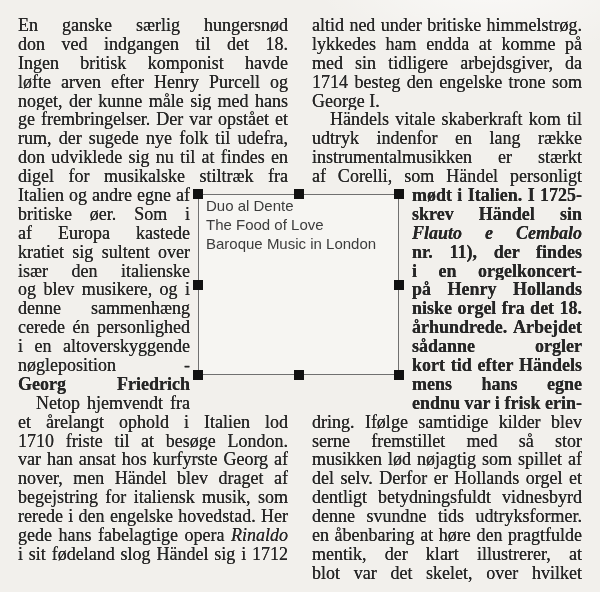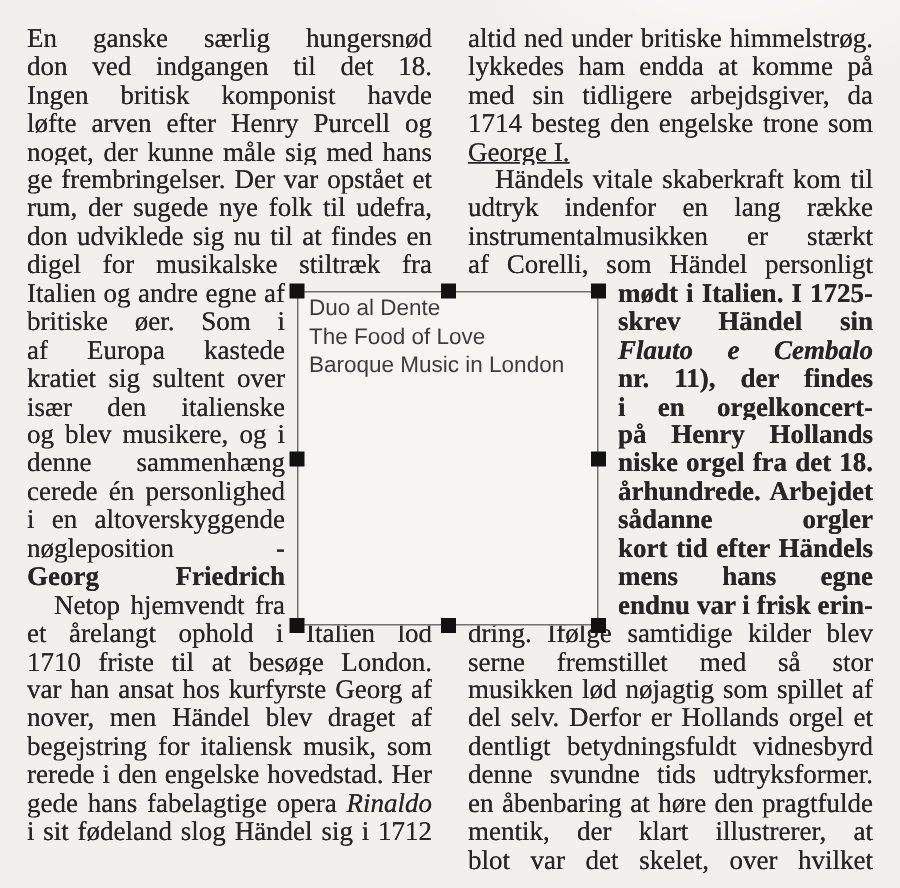--- a/index.html
+++ b/index.html
@@ -23,27 +23,27 @@
     -moz-text-align-last:justify;
     text-align-last:justify;
     overflow:hidden;
     white-space:nowrap;
     text-shadow:0 0 .35px currentColor;
   }
   .line span{white-space:normal;}
   .line.narrow-left{width:172px;}
   .line.narrow-right{margin-left:100px;font-weight:bold;}
   .line.indent{padding-left:18px;box-sizing:border-box;}
-  .line.align-left{text-align-last:left;text-decoration:underline;-moz-text-align-last:left;}
+  .line.align-left{text-align-last:left;-moz-text-align-last:left;}
   .b{font-weight:bold;}
   .i{font-style:italic;}
 
   .overlay-box{
     position:absolute;
-    left:198px;top:194px;width:201px;height:223px;
+    left:198px;top:194px;width:201px;height:181px;
     background:var(--frame-fill,#f6f5f2);
     border:1px solid var(--frame-border,#707070);
     box-sizing:border-box;
     z-index:5;
   }
   .overlay-text{
     padding:1px 4px 0 7px;
     font-family:"Liberation Sans", sans-serif;
     font-size:15px;line-height:19px;
     color:var(--frame-text,#3c3c3c);

